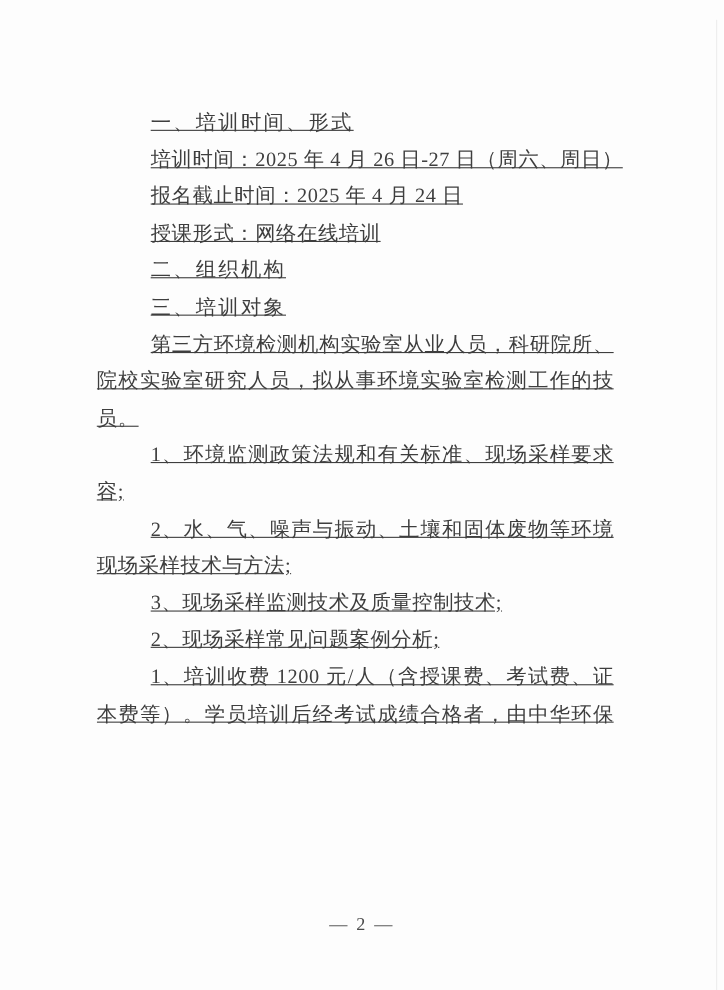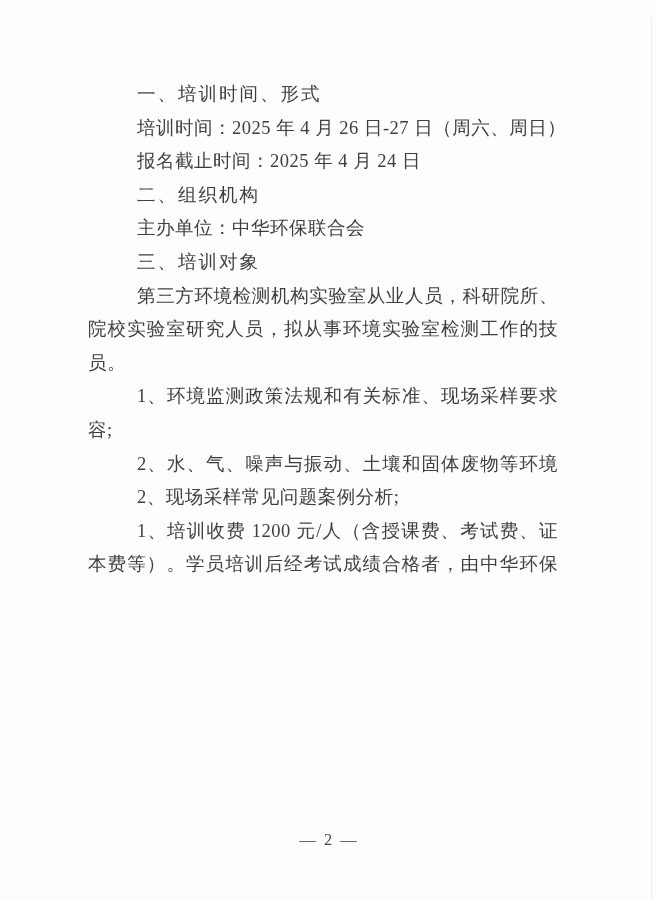--- a/index.html
+++ b/index.html
@@ -12,22 +12,23 @@
     width: 658px;
     height: 900px;
     background: #fdfdfd;
     overflow: hidden;
     font-family: "Liberation Serif", "DejaVu Serif", serif;
     color: #3e3e3e;
   }
   .text-block {
     position: absolute;
     left: 88px;
-    top: 78px;
+    top: 96px;
     width: 470px;
+    text-decoration: underline;
   }
   .line {
     height: 33.6px;
     line-height: 33.6px;
     font-size: 18.5px;
     letter-spacing: 0.5px;
     white-space: pre;
     overflow: visible;
   }
   .size-section {
@@ -63,28 +64,30 @@
   }
 </style>
 </head>
 <body>
 
 <div class="page">
   <div class="text-block" id="doc-lines">
       <div class="line size-section indent-normal">一、培训时间、形式</div>
       <div class="line size-label indent-normal">培训时间：2025 年 4 月 26 日-27 日（周六、周日）</div>
       <div class="line size-label indent-normal">报名截止时间：2025 年 4 月 24 日</div>
+      <div class="line size-label indent-normal">授课形式：网络在线培训</div>
       <div class="line size-section indent-normal">二、组织机构</div>
-      <div class="line size-label indent-normal">主办单位：中华环保联合会</div>
       <div class="line size-section indent-normal">三、培训对象</div>
       <div class="line size-body indent-normal justified">第三方环境检测机构实验室从业人员，科研院所、大专</div>
       <div class="line size-body indent-none justified">院校实验室研究人员，拟从事环境实验室检测工作的技术人</div>
       <div class="line size-body indent-none">员。</div>
       <div class="line size-body indent-normal justified">1、环境监测政策法规和有关标准、现场采样要求等内</div>
       <div class="line size-body indent-none">容;</div>
       <div class="line size-body indent-normal justified">2、水、气、噪声与振动、土壤和固体废物等环境监测</div>
+      <div class="line size-body indent-none">现场采样技术与方法;</div>
+      <div class="line size-body indent-normal">3、现场采样监测技术及质量控制技术;</div>
       <div class="line size-body indent-normal">2、现场采样常见问题案例分析;</div>
       <div class="line size-body indent-normal justified">1、培训收费 1200 元/人（含授课费、考试费、证书工</div>
       <div class="line size-body indent-none justified">本费等）。学员培训后经考试成绩合格者，由中华环保联合</div>
     </div>
   <div class="page-number">— 2 —</div>
   <div class="edge-line"></div>
 </div>
 
 </body></html>

